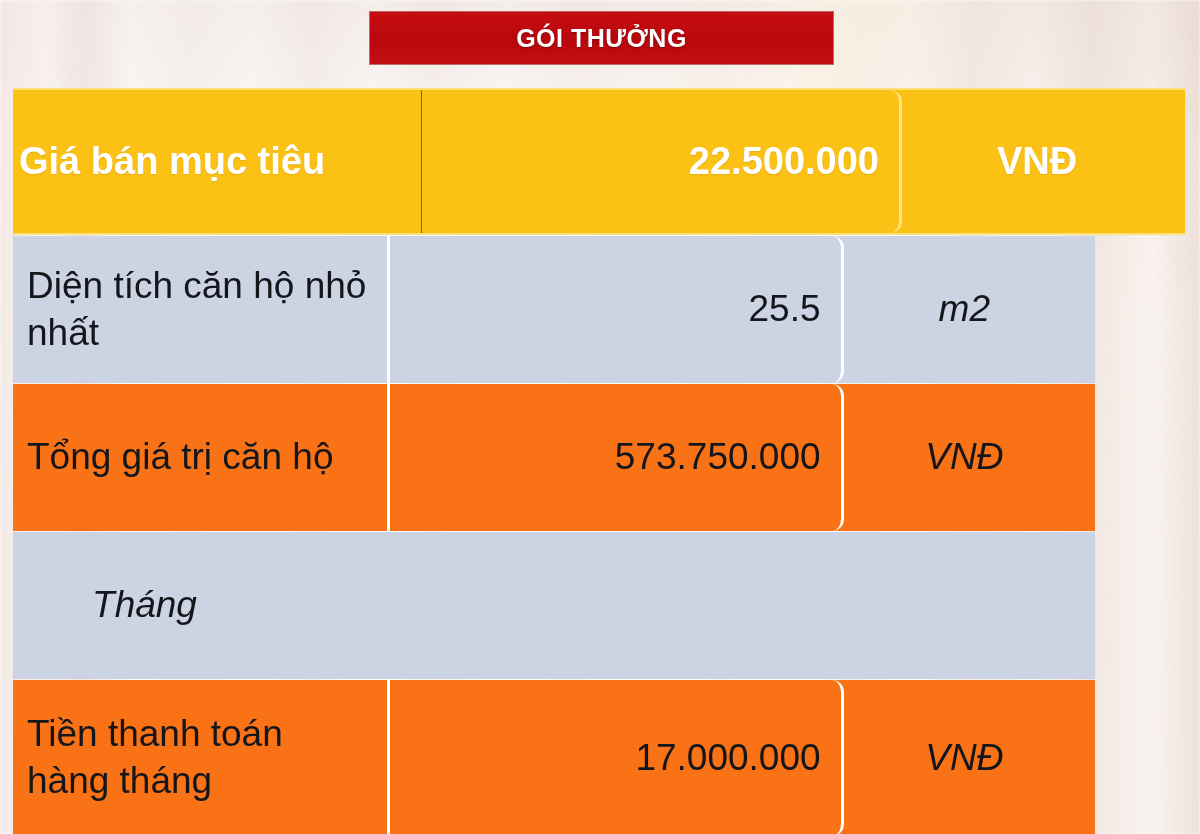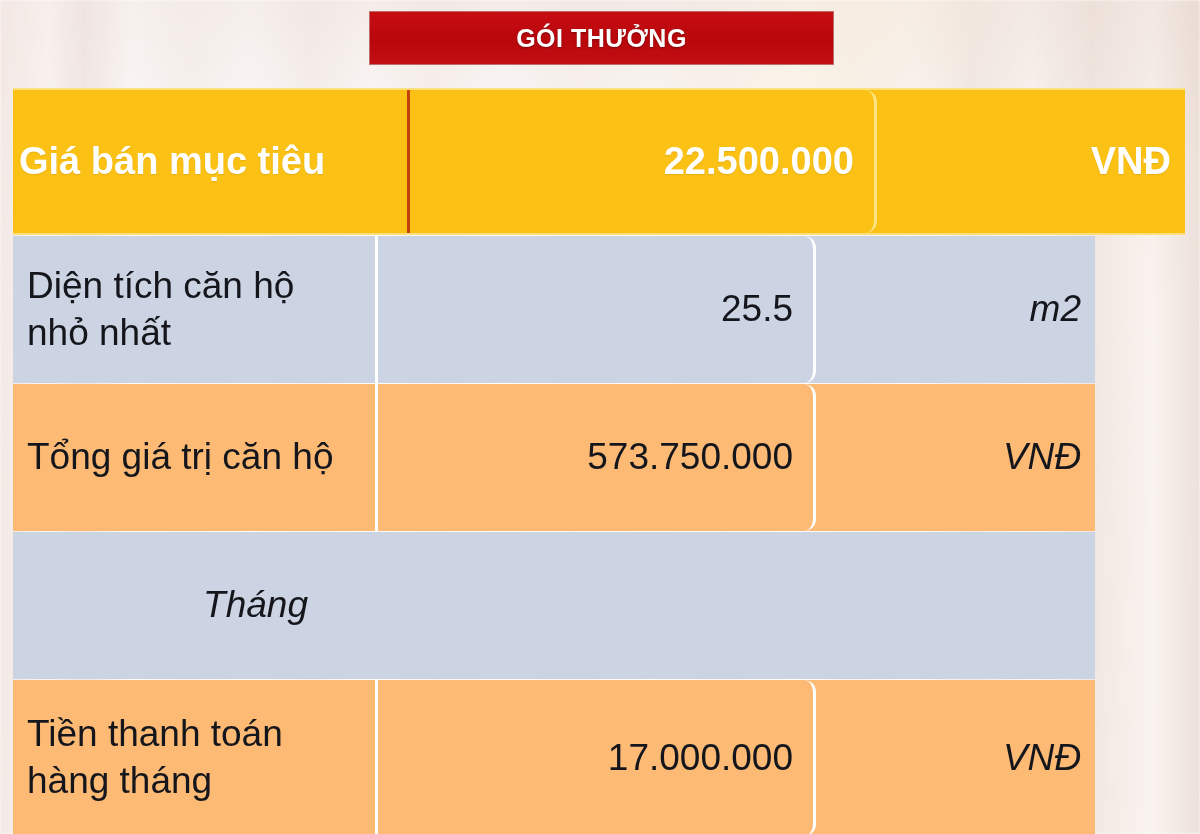--- a/index.html
+++ b/index.html
@@ -105,48 +105,48 @@
 
   .cell {
     box-sizing: border-box;
     display: flex;
     align-items: center;
     padding: 0 14px;
     overflow: hidden;
   }
   .c-label { width: 422px; justify-content: flex-start; }
   .c-value { width: 493px; justify-content: flex-end; padding-right: 20px; border-radius: 12px; }
-  .c-unit  { width: 285px; justify-content: flex-end; padding-left: 4px; margin-left: 36px; }
+  .c-unit  { width: 285px; justify-content: center; padding-left: 4px; }
 
   .cell .txt {
     line-height: 1.26;
     display: block;
   }
 
   
   .row.highlight {
     margin-left: 13px;
     width: 1172px;
     background: #fbc115;
     border-top: 2px solid #fde07a;
     border-bottom: 2px solid #fde07a;
   }
   .row.highlight .cell { color: #ffffff; }
   .row.highlight .txt {
     font-weight: bold;
     font-size: 38px;
     text-shadow: 0 1px 1px rgba(170,120,0,0.25);
   }
-  .row.highlight .c-label { width: 409px; border-right: 3px solid #c2410c; padding-left: 6px; }
+  .row.highlight .c-label { width: 409px; border-right: 1px solid #c2410c; padding-left: 6px; }
   .row.highlight .c-value { width: 480px; border-right: 3px solid #fde383; }
   .row.highlight .c-unit  { width: 280px; }
 
   
   .row.shade-a { background: #ccd4e3; }
-  .row.shade-b { background: #fdba74; }
+  .row.shade-b { background: #f97316; }
   .row.data {
     margin-left: 13px;
     width: 1082px;
     color: #14161c;
   }
   .row.data .txt { font-size: 37px; font-weight: normal; }
   .row.data .c-label { width: 409px; border-right: 3px solid #ffffff; }
   .row.data .c-value { width: 492px; border-right: 3px solid #ffffff; }
   .row.data .c-unit  { width: 273px; font-style: italic; }
 

